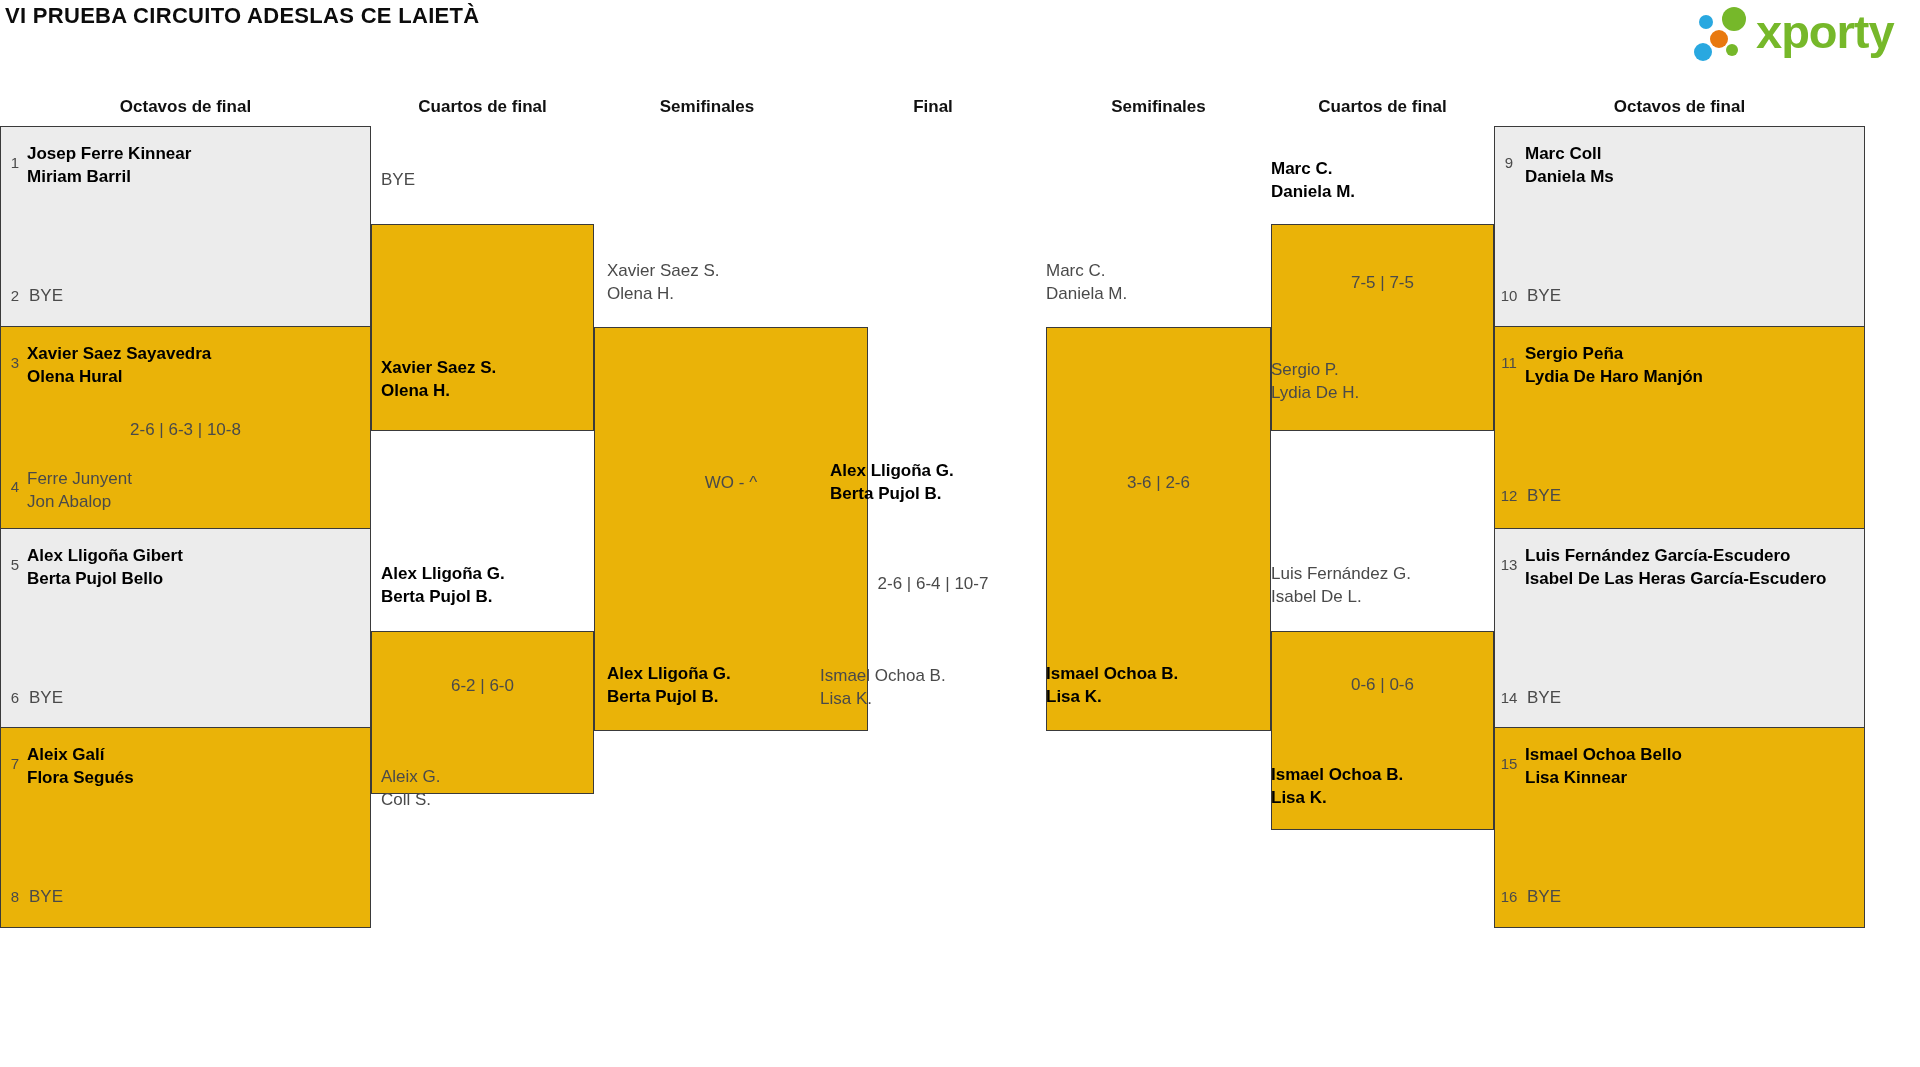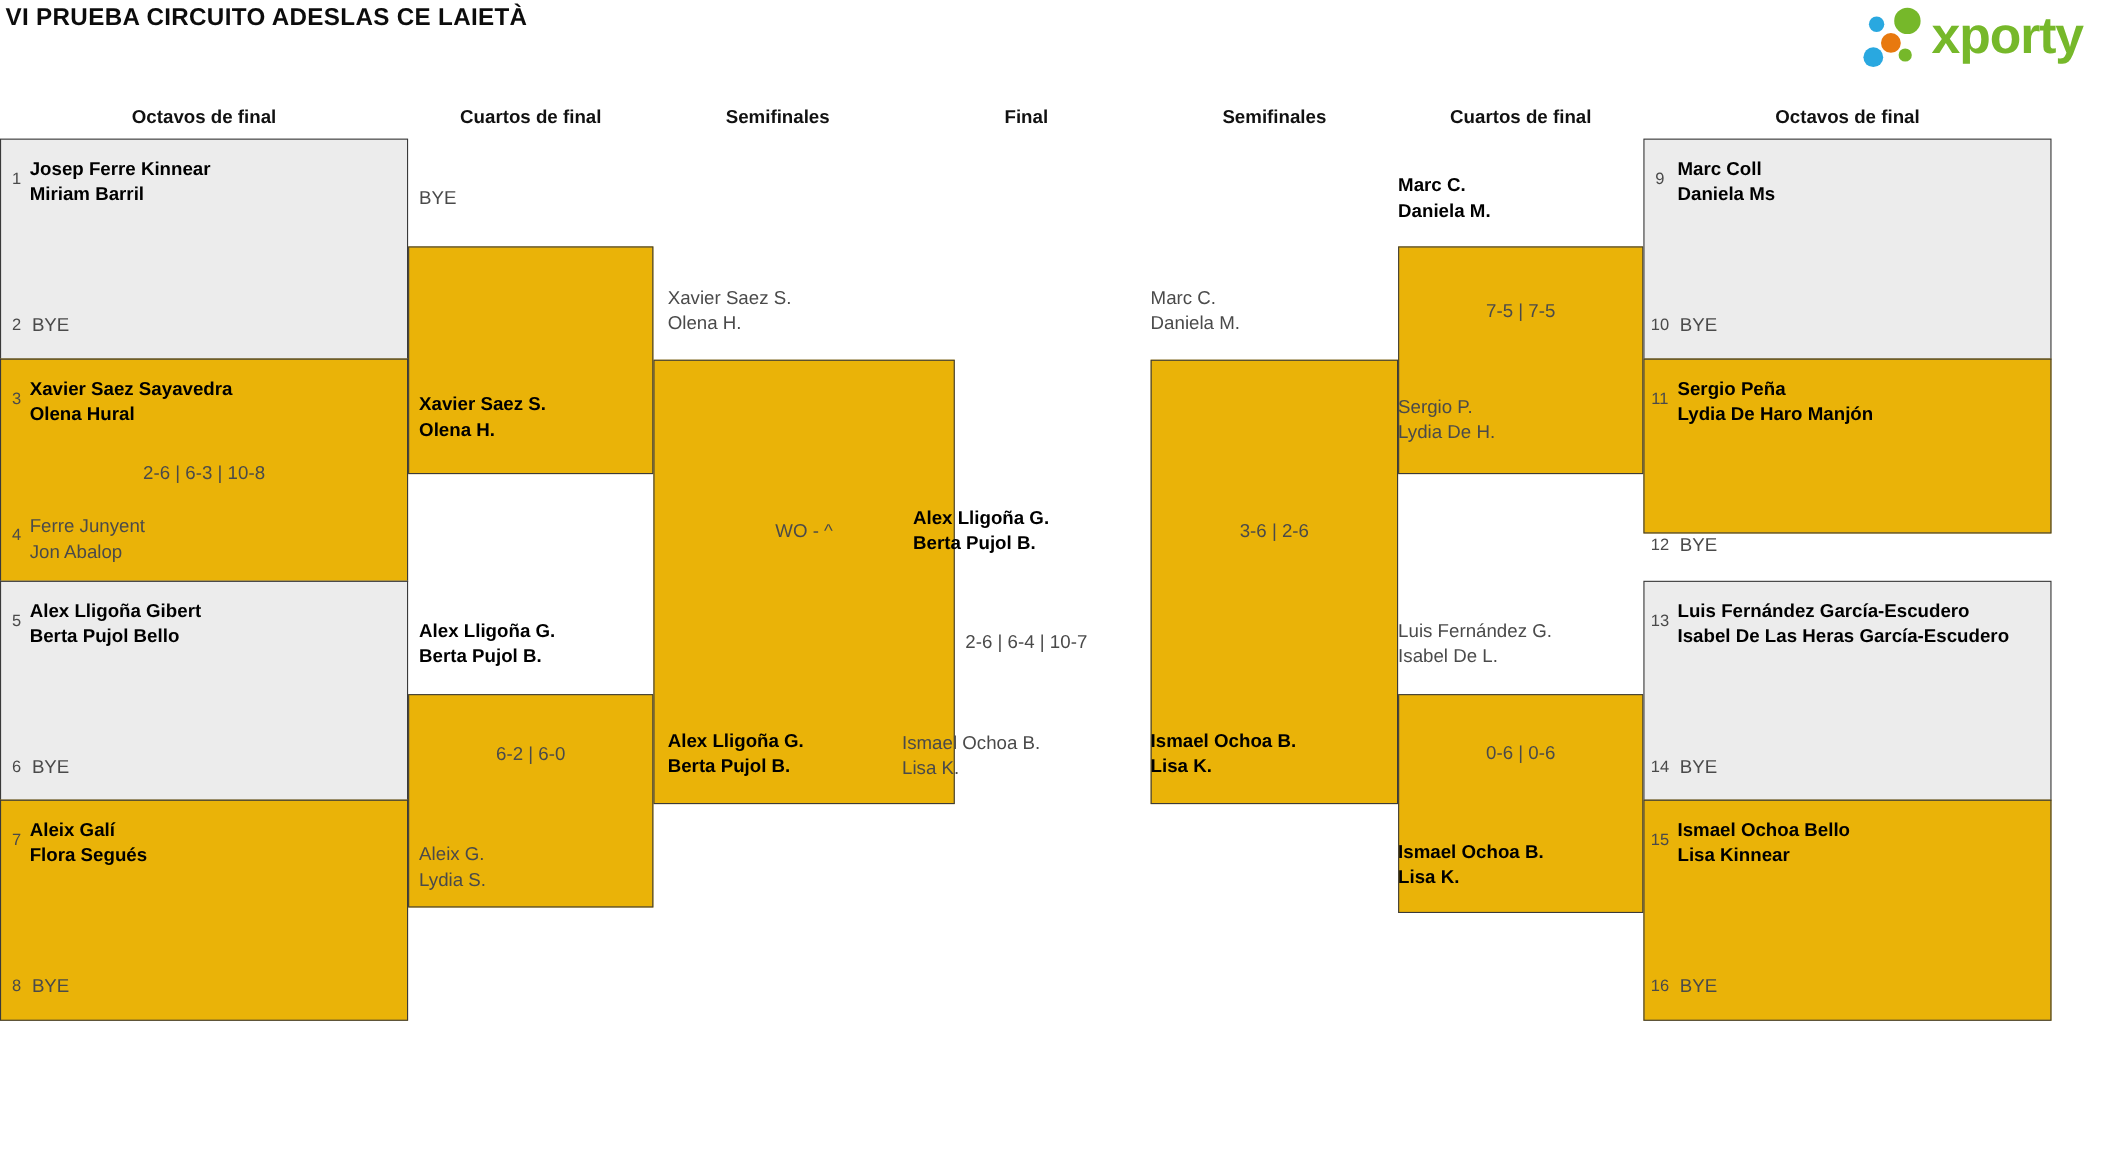--- a/index.html
+++ b/index.html
@@ -109,26 +109,26 @@
   <div class="box" style="left:371px;top:224px;width:223px;height:207px;"></div>
   <div class="lbl w" style="left:381px;top:356px;">
     <div>Xavier Saez S.</div>
       <div>Olena H.</div>
   </div>
 
   <div class="lbl w" style="left:381px;top:562px;">
     <div>Alex Lligoña G.</div>
       <div>Berta Pujol B.</div>
   </div>
-  <div class="box" style="left:371px;top:631px;width:223px;height:194px;">
+  <div class="box" style="left:371px;top:631px;width:223px;height:163px;">
     <div class="inscore" style="top:44px;">6-2 | 6-0</div>
   </div>
   <div class="lbl" style="left:381px;top:765px;">
     <div>Aleix G.</div>
-      <div>Lydia S.</div>
+      <div>Coll S.</div>
   </div>
 
   <div class="lbl" style="left:607px;top:259px;">
     <div>Xavier Saez S.</div>
       <div>Olena H.</div>
   </div>
   <div class="box" style="left:594px;top:327px;width:274px;height:404px;">
     <div class="inscore" style="top:145px;">WO - ^</div>
   </div>
   <div class="lbl w" style="left:607px;top:662px;">
@@ -185,21 +185,21 @@
   <div class="box shaded" style="left:1494px;top:126px;width:371px;height:201px;">
     <div class="seed">9</div>
     <div class="team" style="left:30px;">
       <div>Marc Coll</div>
         <div>Daniela Ms</div>
     </div>
     <div class="seed byeseed">10</div>
     <div class="bye" style="left:32px;">BYE</div>
   </div>
 
-  <div class="box" style="left:1494px;top:326px;width:371px;height:159px;">
+  <div class="box" style="left:1494px;top:326px;width:371px;height:203px;">
     <div class="seed">11</div>
     <div class="team" style="left:30px;">
       <div>Sergio Peña</div>
         <div>Lydia De Haro Manjón</div>
     </div>
     <div class="seed byeseed">12</div>
     <div class="bye" style="left:32px;">BYE</div>
   </div>
 
   <div class="box shaded" style="left:1494px;top:528px;width:371px;height:200px;">

